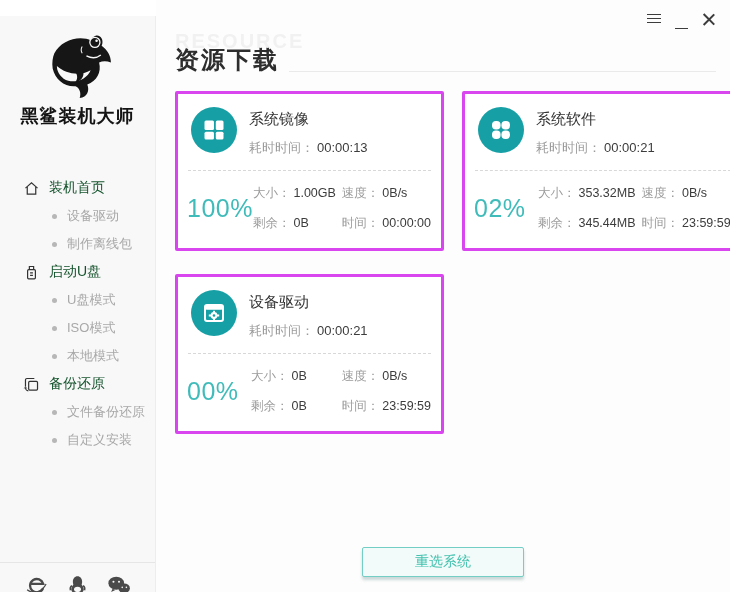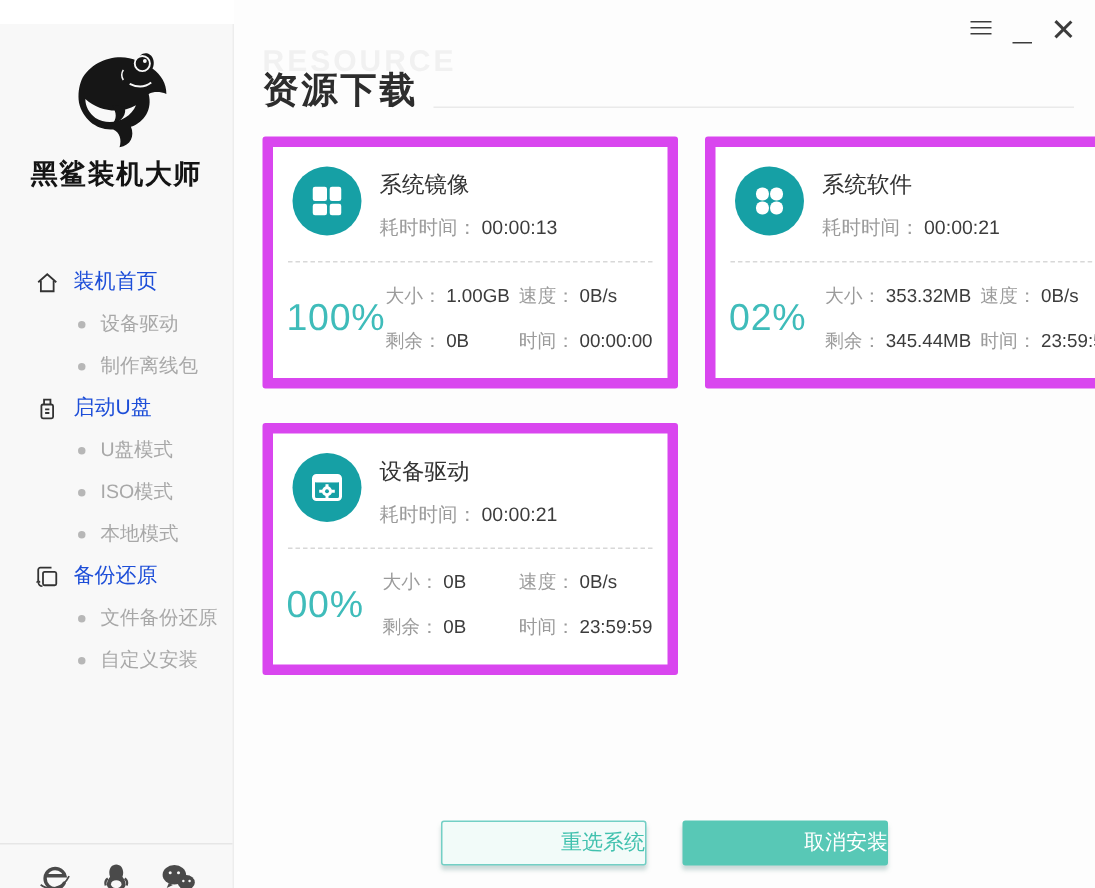--- a/index.html
+++ b/index.html
@@ -13,21 +13,21 @@
 
   
   .sidebar{position:absolute;left:0;top:16px;width:156px;height:592px;background:#f8f8f8;border-right:1px solid #ededed;}
   .logo-block{padding-top:12px;text-align:center;}
   .logo-block svg{display:block;margin:0 auto;}
   .brand-name{font-size:18px;font-weight:bold;color:#141414;letter-spacing:1px;margin-top:0;}
   .nav{margin-top:46px;}
   .nav-item{display:flex;align-items:center;height:28px;margin:0 8px;border-radius:14px;cursor:pointer;}
   .nav-item.parent{padding-left:14px;}
   .nav-item.parent .nav-icon{width:18px;height:18px;margin-right:9px;display:flex;align-items:center;justify-content:center;flex:none;}
-  .nav-item.parent .nav-label{font-size:14px;color:#1d4ed8;font-weight:500;}
+  .nav-item.parent .nav-label{font-size:14px;color:#14532d;font-weight:500;}
   .nav-item.sub{padding-left:44px;}
   .dot{width:5px;height:5px;border-radius:50%;background:#b7b7b7;margin-right:10px;flex:none;}
   .nav-item.sub .nav-label{font-size:13px;color:var(--sub-gray);}
   .nav-item.sub.active{background:#ebebeb;}
   .nav-item.sub.active .dot{background:#141414;}
   .nav-item.sub.active .nav-label{color:#141414;}
 
   .social-row{position:absolute;bottom:0;left:0;width:155px;height:46px;display:flex;align-items:center;justify-content:space-around;padding:0 16px;border-top:1px solid #e6e6e6;margin:0 0;}
   .social-icon{width:24px;height:24px;display:flex;align-items:center;justify-content:center;cursor:pointer;}
 
@@ -42,34 +42,34 @@
   .close-glyph::before,.close-glyph::after{content:"";position:absolute;left:6px;top:-1px;width:1.6px;height:15px;background:#3c3c3c;}
   .close-glyph::before{transform:rotate(45deg);}
   .close-glyph::after{transform:rotate(-45deg);}
 
   .header{position:relative;padding:44px 14px 0 19px;display:flex;align-items:flex-end;}
   .watermark{position:absolute;left:19px;top:30px;font-size:20px;font-weight:bold;color:#f1f1f1;letter-spacing:2px;z-index:0;}
   .page-title{position:relative;z-index:1;font-size:24px;font-weight:bold;color:#2d2d2d;letter-spacing:2px;}
   .header-rule{flex:1;border-bottom:1px solid #eaeaea;margin-left:10px;margin-bottom:4px;position:relative;z-index:1;}
 
   .cards{display:grid;grid-template-columns:1fr 1fr;column-gap:18px;row-gap:23px;padding:15px 14px 0 19px;}
-  .card{background:#fff;border:7px solid #d946ef;border-radius:2px;min-height:142px;}
+  .card{background:#fff;border:3px solid #d946ef;border-radius:2px;min-height:142px;}
   .card-top{display:flex;gap:12px;padding:13px 12px 13px 13px;}
   .circle{width:46px;height:46px;border-radius:50%;background:var(--accent);flex:none;display:flex;align-items:center;justify-content:center;}
   .card-title{font-size:15px;color:#333;margin-top:3px;}
   .card-elapsed{margin-top:10px;font-size:13px;}
   .lbl{color:var(--label-gray);}
   .val{color:var(--value-dark);margin-left:3px;}
   .dash{border-top:1px dashed #d8d8d8;margin:0 10px;}
   .card-body{display:flex;align-items:center;padding:14px 10px 16px 9px;}
   .percent{flex:0 0 64px;font-size:25px;color:var(--percent);letter-spacing:0.5px;}
   .stats{flex:1;display:grid;grid-template-columns:1.15fr 1fr;column-gap:6px;row-gap:13px;font-size:12.5px;white-space:nowrap;}
 
   .footer-btns{position:absolute;bottom:15px;left:0;width:100%;display:flex;justify-content:center;gap:24px;}
-  .btn{width:137px;height:30px;font-size:14px;font-family:Liberation Mono, monospace;cursor:pointer;border-radius:2px;text-align:right;}
+  .btn{width:162px;height:30px;font-size:14px;font-family:Liberation Mono, monospace;cursor:pointer;border-radius:2px;}
   .btn-reselect{background:#f2fbf9;border:1px solid var(--btn-border);color:var(--btn-text);box-shadow:0 3px 3px rgba(110,150,145,0.35);}
   .btn-cancel{background:var(--btn-fill);border:none;color:#fff;box-shadow:0 3px 3px rgba(110,150,145,0.35);}
 
   .fill-accent{fill:var(--accent);}
   svg{display:block;}
 </style>
 </head>
 <body>
 
 <div class="app">
@@ -296,17 +296,16 @@
             <div class="stat"><span class="lbl">剩余：</span><span class="val">0B</span></div>
             <div class="stat"><span class="lbl">时间：</span><span class="val">23:59:59</span></div>
           </div>
         </div>
       </div>
 
     </div>
 
     <div class="footer-btns">
       <button class="btn btn-reselect">重选系统</button>
-      <button class="btn btn-cancel">取消安装</button>
     </div>
 
   </div>
 </div>
 
 </body></html>

